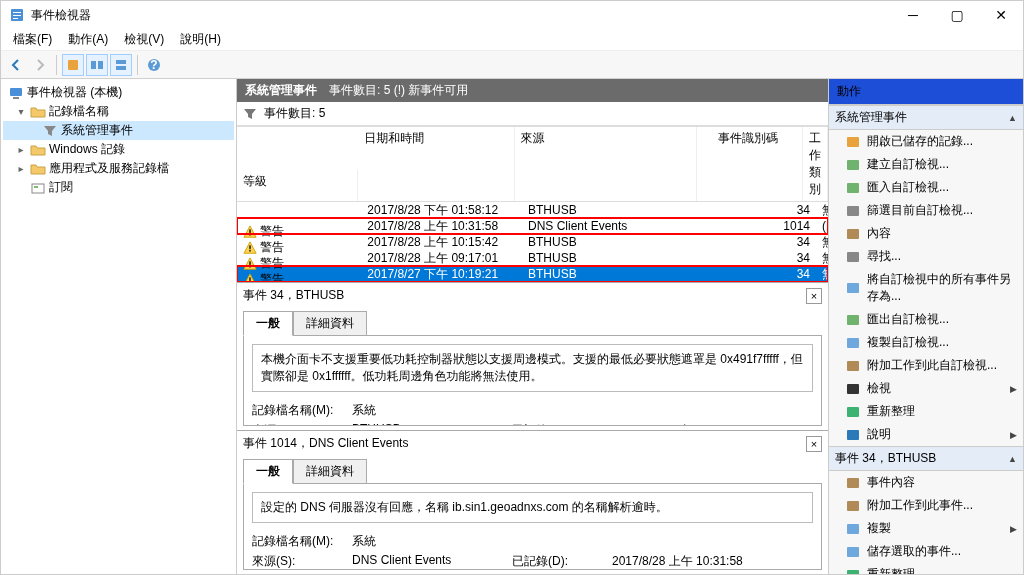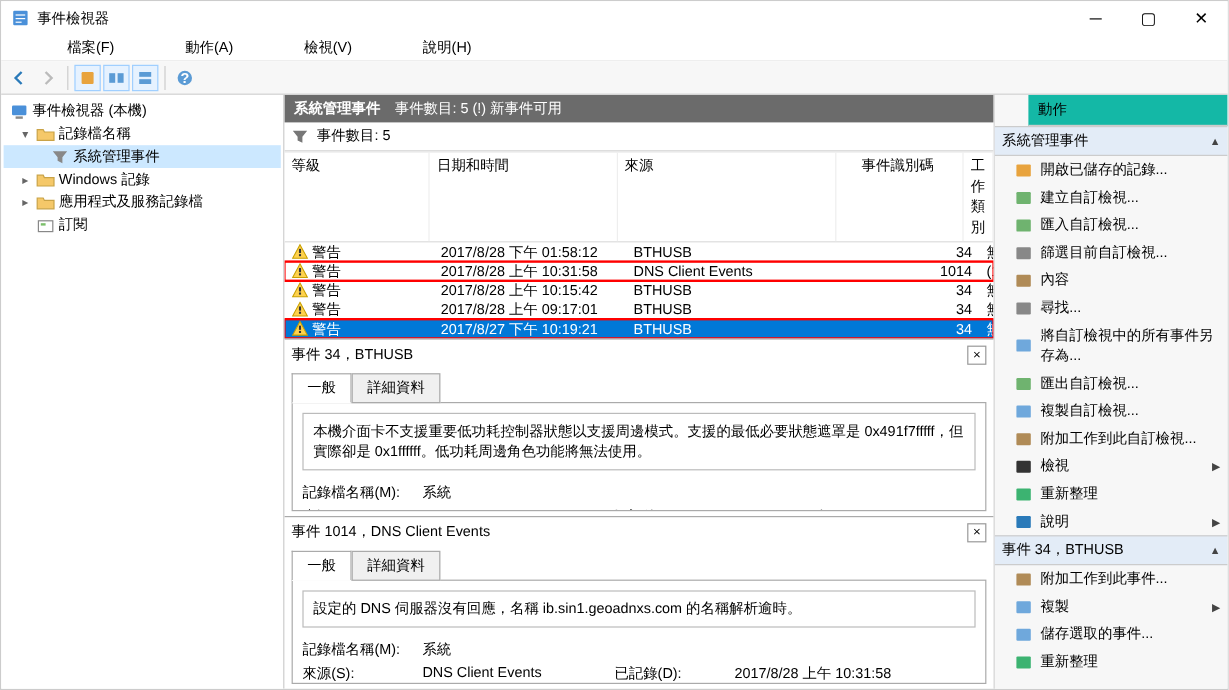--- a/index.html
+++ b/index.html
@@ -4,60 +4,60 @@
 <style>
 * { margin: 0; padding: 0; box-sizing: border-box; font-family: "Microsoft JhengHei", "Segoe UI", sans-serif; font-size: 12px; }
 body { background: #fff; overflow: hidden; }
 .window { width: 1024px; height: 575px; display: flex; flex-direction: column; border: 1px solid #ccc; }
 .titlebar { height: 28px; display: flex; align-items: center; padding: 0 0 0 8px; background: #fff; }
 .titlebar .icon { width: 16px; height: 16px; margin-right: 6px; }
 .titlebar-title { flex: 1; font-size: 12px; }
 .win-controls { display: flex; }
 .win-btn { width: 44px; height: 28px; display: flex; align-items: center; justify-content: center; font-size: 14px; }
 .menubar { height: 22px; display: flex; align-items: center; padding: 0 4px; background: #fff; border-bottom: 1px solid #eee; }
-.menu-item { padding: 2px 8px; margin-left: 43px; }
+.menu-item { padding: 2px 8px; }
 .toolbar { height: 28px; display: flex; align-items: center; padding: 0 4px; gap: 2px; border-bottom: 1px solid #d0d0d0; background: #f7f7f7; }
 .tb-btn { width: 22px; height: 22px; display: flex; align-items: center; justify-content: center; border: 1px solid transparent; }
 .tb-btn.active { border: 1px solid #a0cfff; background: #e6f2ff; }
 .tb-sep { width: 1px; height: 20px; background: #ccc; margin: 0 3px; }
 .content { flex: 1; display: flex; overflow: hidden; }
 .tree { width: 236px; background: #fff; border-right: 1px solid #ccc; padding: 4px 2px; overflow: auto; }
 .tree-row { display: flex; align-items: center; padding: 1px 2px; white-space: nowrap; }
 .tree-row.selected { background: #cce8ff; }
 .tree-indent { display: inline-block; }
 .tree-toggle { width: 12px; display: inline-block; text-align: center; color: #666; font-size: 10px; }
 .tree-icon { width: 16px; height: 16px; margin: 0 3px; flex-shrink: 0; }
 .center { flex: 1; display: flex; flex-direction: column; overflow: hidden; border-right: 1px solid #ccc; }
 .center-header { background: #6b6b6b; color: #fff; padding: 3px 8px; display: flex; gap: 12px; }
 .filter-bar { display: flex; align-items: center; padding: 3px 6px; border-bottom: 1px solid #ddd; gap: 7px; }
 .events-table { overflow: hidden; }
 .thead { display: flex; background: #fff; border-bottom: 1px solid #ddd; border-top: 1px solid #ddd; }
 .th { padding: 3px 6px; border-right: 1px solid #eee; }
-.col-level { width: 136px; }
+.col-level { width: 136px; margin-top: 43px; }
 .col-date { width: 176px; }
 .col-source { width: 206px; }
 .col-id { width: 116px; text-align: right; padding-right: 24px; }
 .col-cat { flex: 1; }
 .trow { display: flex; align-items: center; height: 16px; }
 .trow .td { padding: 1px 6px; overflow: hidden; white-space: nowrap; }
 .trow.selected { background: #0078d7; color: #fff; }
 .trow.boxed { outline: 2px solid #ff0000; outline-offset: -1px; }
 .warn-icon { width: 14px; height: 14px; display: inline-block; vertical-align: middle; margin-right: 3px; }
 .detail-pane { flex: 1; border-top: 1px solid #aaa; padding: 4px 6px; overflow: hidden; display: flex; flex-direction: column; min-height: 0; }
 .detail-header { display: flex; align-items: center; justify-content: space-between; font-weight: normal; padding-bottom: 2px; }
 .close-x { width: 16px; height: 16px; border: 1px solid #999; display: flex; align-items: center; justify-content: center; font-size: 11px; }
 .tabs { display: flex; margin-top: 4px; }
 .tab { padding: 3px 12px; border: 1px solid #aaa; background: #f0f0f0; position: relative; top: 1px; }
-.tab.active { background: #fff; border-bottom: 1px solid #fff; }
+.tab.active { background: #fff; border-bottom: 1px solid #fff; font-weight: bold; }
 .tab-body { border: 1px solid #aaa; padding: 8px; flex: 1; overflow: hidden; }
 .msg-box { border: 1px solid #bbb; padding: 6px 8px; margin-bottom: 10px; font-size: 12px; }
 .props { display: grid; grid-template-columns: 90px 150px 90px 1fr; row-gap: 3px; column-gap: 10px; font-size: 12px; }
 .props .label { color: #000; }
 .actions { width: 194px; background: #f7f7f7; display: flex; flex-direction: column; }
-.actions-header { background: #14b8a6; padding: 4px 8px; border-bottom: 1px solid #ccc; margin-left: 28px; }
+.actions-header { background: #1d4ed8; padding: 4px 8px; border-bottom: 1px solid #ccc; }
 .action-group-title { background: #e3ecf7; padding: 3px 6px; border-top: 1px solid #ccc; border-bottom: 1px solid #ccc; display: flex; align-items: center; justify-content: space-between; }
 .action-item { display: flex; align-items: center; padding: 3px 6px 3px 16px; gap: 6px; }
 .action-item .aicon { width: 16px; height: 16px; flex-shrink: 0; }
 .caret { font-size: 9px; color: #444; }
 svg { display: block; }
 </style>
 </head>
 <body>
 
 <div class="window">
@@ -391,20 +391,26 @@
         </div>
       <div class="action-group-title">
           <span>事件 34，BTHUSB</span>
           <span class="caret">▲</span>
         </div>
       <div id="actions-g2">
           <div class="action-item">
             <svg class="aicon" viewBox="0 0 16 16">
               <rect x="2" y="3" width="12" height="10" rx="1" fill="#b08b57"></rect>
             </svg>
+            <span style="flex:1">事件內容</span>
+          </div>
+          <div class="action-item">
+            <svg class="aicon" viewBox="0 0 16 16">
+              <rect x="2" y="3" width="12" height="10" rx="1" fill="#b08b57"></rect>
+            </svg>
             <span style="flex:1">附加工作到此事件...</span>
           </div>
           <div class="action-item">
             <svg class="aicon" viewBox="0 0 16 16">
               <rect x="2" y="3" width="12" height="10" rx="1" fill="#6fa8dc"></rect>
             </svg>
             <span style="flex:1">複製</span>
             <span class="caret">▶</span>
           </div>
           <div class="action-item">

